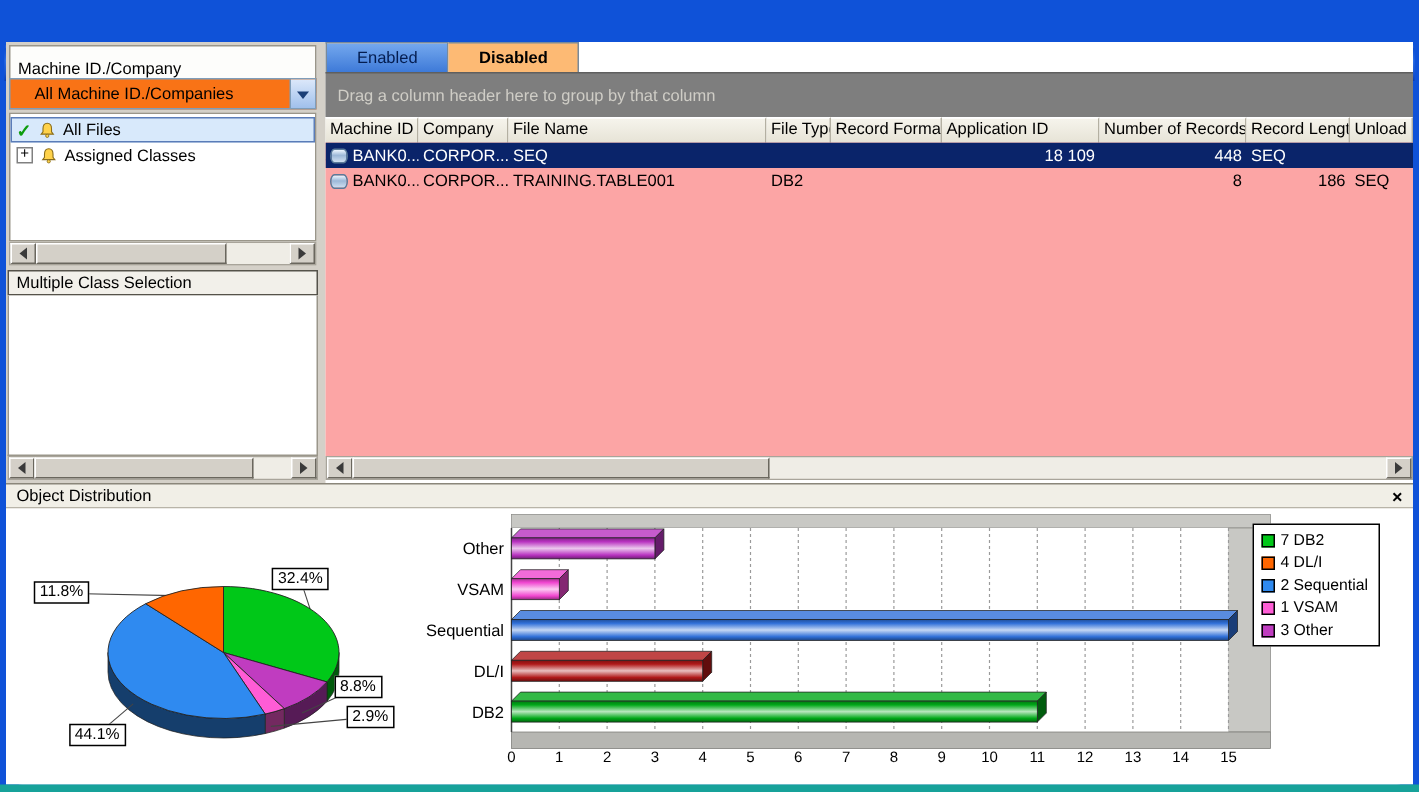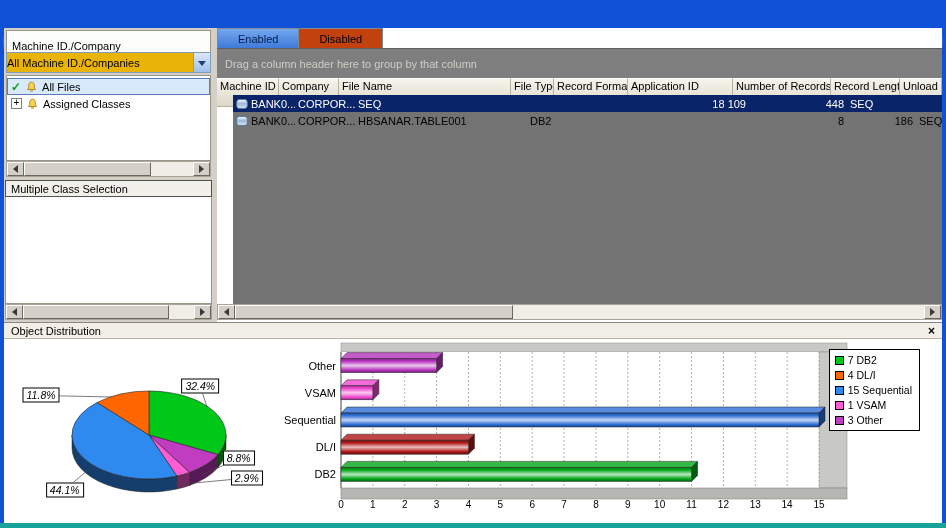--- a/index.html
+++ b/index.html
@@ -26,22 +26,22 @@
   .glyph-min{width:8px;height:3px;background:#fff;margin-top:8px;}
   .glyph-max{width:9px;height:8px;box-sizing:border-box;border:1px solid #fff;border-top-width:3px;}
 
   
   .main-area{position:absolute;left:4px;top:28px;width:938px;height:294px;display:flex;background:#d4d0c8;}
 
   
   .left-panel{width:213px;flex:none;position:relative;background:#d4d0c8;}
   .lp-header{position:absolute;left:2px;top:2px;width:205px;height:32px;box-sizing:border-box;
     background:#fdfdfb;border:1px solid #9a968a;display:flex;align-items:center;padding-left:5px;}
-  .combo{position:absolute;left:2px;top:24px;width:205px;height:21px;box-sizing:border-box;background:#eab308;
-    border:1px solid #7f9db9;display:flex;align-items:center;padding-left:0;cursor:pointer;}
+  .combo{position:absolute;left:2px;top:24px;width:205px;height:21px;box-sizing:border-box;background:#f97316;
+    border:1px solid #7f9db9;display:flex;align-items:center;padding-left:16px;cursor:pointer;}
   .combo-arrow-btn{margin-left:auto;width:17px;height:100%;box-sizing:border-box;
     background:linear-gradient(180deg,#dce8fa,#a0c0ec);border-left:1px solid #7f9db9;
     display:flex;align-items:center;justify-content:center;}
   .combo-arrow{width:0;height:0;border:4px solid transparent;border-top:5px solid #1b3f77;margin-top:5px;}
   .tree{position:absolute;left:2px;top:47px;width:205px;height:86px;box-sizing:border-box;background:#fff;
     border:1px solid #9a968a;padding-top:2px;}
   .tree-item{display:flex;align-items:center;height:17px;padding-left:4px;gap:4px;cursor:pointer;}
   .tree-item.selected{background:#d8e9fb;outline:1px solid #5a7cb8;outline-offset:-1px;}
   .check{color:#0d9c0d;font-weight:bold;font-size:12px;line-height:12px;}
   .expander{width:11px;height:11px;box-sizing:border-box;border:1px solid #808080;background:#fff;
@@ -60,44 +60,44 @@
   .tri-r{width:0;height:0;border:4px solid transparent;border-left:5px solid #3a3a3a;margin-right:-4px;}
   .sb-track{flex:1;position:relative;background:#efede6;}
   .sb-thumb{position:absolute;top:0;bottom:0;background:#d4d0c8;border:1px solid;border-color:#fff #6a675e #6a675e #fff;cursor:pointer;}
 
   
   .right-panel{flex:1;position:relative;background:#fff;}
   .tab-row{position:absolute;left:0;top:0;right:0;height:20px;background:#fff;display:flex;}
   .tab{min-width:70px;box-sizing:border-box;padding:0 20px;display:flex;align-items:center;justify-content:center;
     border:1px solid #7a8a99;border-bottom:none;cursor:pointer;}
   .tab.active{background:linear-gradient(180deg,#74a8ee,#3e7ad8);color:#041d50;}
-  .tab.inactive{background:#c2410c;border-left:none;}
+  .tab.inactive{background:#fdba74;border-left:none;font-weight:bold;}
   .group-bar{position:absolute;left:0;top:20px;right:0;height:30px;background:#7e7e7e;color:#cfcdc6;
     display:flex;align-items:center;padding-left:8px;border-top:1px solid #5f5f5f;box-sizing:border-box;}
   .grid-header{position:absolute;left:0;top:50px;right:0;height:29px;display:grid;
     grid-template-columns:62px 60px 172px 43px 74px 105px 98px 69px 42px;}
   .gh-cell{box-sizing:border-box;border-right:1px solid #b4b0a2;border-bottom:1px solid #b4b0a2;border-top:1px solid #fff;
     padding:1px 3px;white-space:nowrap;overflow:hidden;background:linear-gradient(180deg,#f6f4ec,#dcd8c8);cursor:pointer;}
   .gh-cell.right{text-align:left;}
-  .grid-body{position:absolute;left:16px;top:67px;right:0;height:209px;background:#737373;overflow:hidden;}
+  .grid-body{position:absolute;left:0;top:67px;right:0;height:209px;background:#fca5a5;overflow:hidden;}
   .grid-row{display:grid;grid-template-columns:62px 60px 172px 43px 74px 105px 98px 69px 42px;height:17px;cursor:pointer;}
   .grid-row.selected{background:#0a246a;color:#fff;}
   .g-cell{box-sizing:border-box;padding:1px 3px;white-space:nowrap;overflow:hidden;display:flex;align-items:center;gap:3px;}
   .g-cell.right{justify-content:flex-end;}
   .ds-icon{width:12px;height:10px;flex:none;border-radius:3px/5px;
     background:linear-gradient(180deg,#eef6ff 0%,#9cb8d8 45%,#cfdff0 100%);border:1px solid #5a7a9a;box-sizing:border-box;}
   .grid-hscroll{left:0;right:0;top:276px;}
 
   
   .bottom-panel{position:absolute;left:4px;top:322px;width:938px;height:201px;background:#fff;border-radius:11px;}
   .bp-header{height:17px;box-sizing:border-box;background:#f1efe7;border-top:1px solid #8a867a;
     border-bottom:1px solid #b8b4a8;display:flex;align-items:center;padding:0 7px;}
   .bp-close{margin-left:auto;font-weight:bold;font-size:12px;line-height:12px;cursor:pointer;}
   .chart-area{position:relative;height:184px;background:#fff;overflow:hidden;}
-  .pie-wrap{position:absolute;left:0;top:0;width:300px;height:184px;font-style:italic;}
+  .pie-wrap{position:absolute;left:0;top:0;width:300px;height:184px;}
   .pie-wrap svg{position:absolute;left:0;top:0;}
   .pie-label{position:absolute;transform:translate(-50%,-50%);background:#fff;border:1px solid #000;
     padding:0 3px;font-size:10.5px;line-height:13px;white-space:nowrap;}
   .bar-wrap{position:absolute;left:280px;top:0;width:580px;height:184px;}
   .legend{position:absolute;right:22px;top:10px;border:1px solid #000;background:#fff;
     padding:4px 7px 4px 5px;display:flex;flex-direction:column;gap:3px;}
   .legend-item{display:flex;align-items:center;gap:4px;font-size:10.5px;white-space:nowrap;}
   .legend-swatch{width:9px;height:9px;border:1px solid #000;box-sizing:border-box;flex:none;}
 
   .desktop-strip{position:absolute;left:0;top:523px;width:946px;height:5px;background:#17a29a;}
@@ -210,21 +210,21 @@
           <div class="g-cell right">18 109</div>
           <div class="g-cell right">448</div>
           <div class="g-cell">SEQ</div>
         </div>
         <div class="grid-row">
           <div class="g-cell">
             <span class="ds-icon"></span>
             <span>BANK0...</span>
           </div>
           <div class="g-cell">CORPOR...</div>
-          <div class="g-cell">HBSANAR.TABLE001</div>
+          <div class="g-cell">TRAINING.TABLE001</div>
           <div class="g-cell">DB2</div>
           <div class="g-cell"></div>
           <div class="g-cell"></div>
           <div class="g-cell right">8</div>
           <div class="g-cell right">186</div>
           <div class="g-cell">SEQ</div>
         </div>
       </div>
     <div class="hscroll grid-hscroll">
       <div class="sb-btn">
@@ -378,21 +378,21 @@
         <div class="legend-item">
           <span class="legend-swatch" style="background: rgb(0, 200, 24);"></span>
           <span>7 DB2</span>
         </div>
         <div class="legend-item">
           <span class="legend-swatch" style="background: rgb(255, 102, 0);"></span>
           <span>4 DL/I</span>
         </div>
         <div class="legend-item">
           <span class="legend-swatch" style="background: rgb(47, 138, 240);"></span>
-          <span>15 Sequential</span>
+          <span>2 Sequential</span>
         </div>
         <div class="legend-item">
           <span class="legend-swatch" style="background: rgb(255, 92, 214);"></span>
           <span>1 VSAM</span>
         </div>
         <div class="legend-item">
           <span class="legend-swatch" style="background: rgb(192, 60, 192);"></span>
           <span>3 Other</span>
         </div>
       </div>

